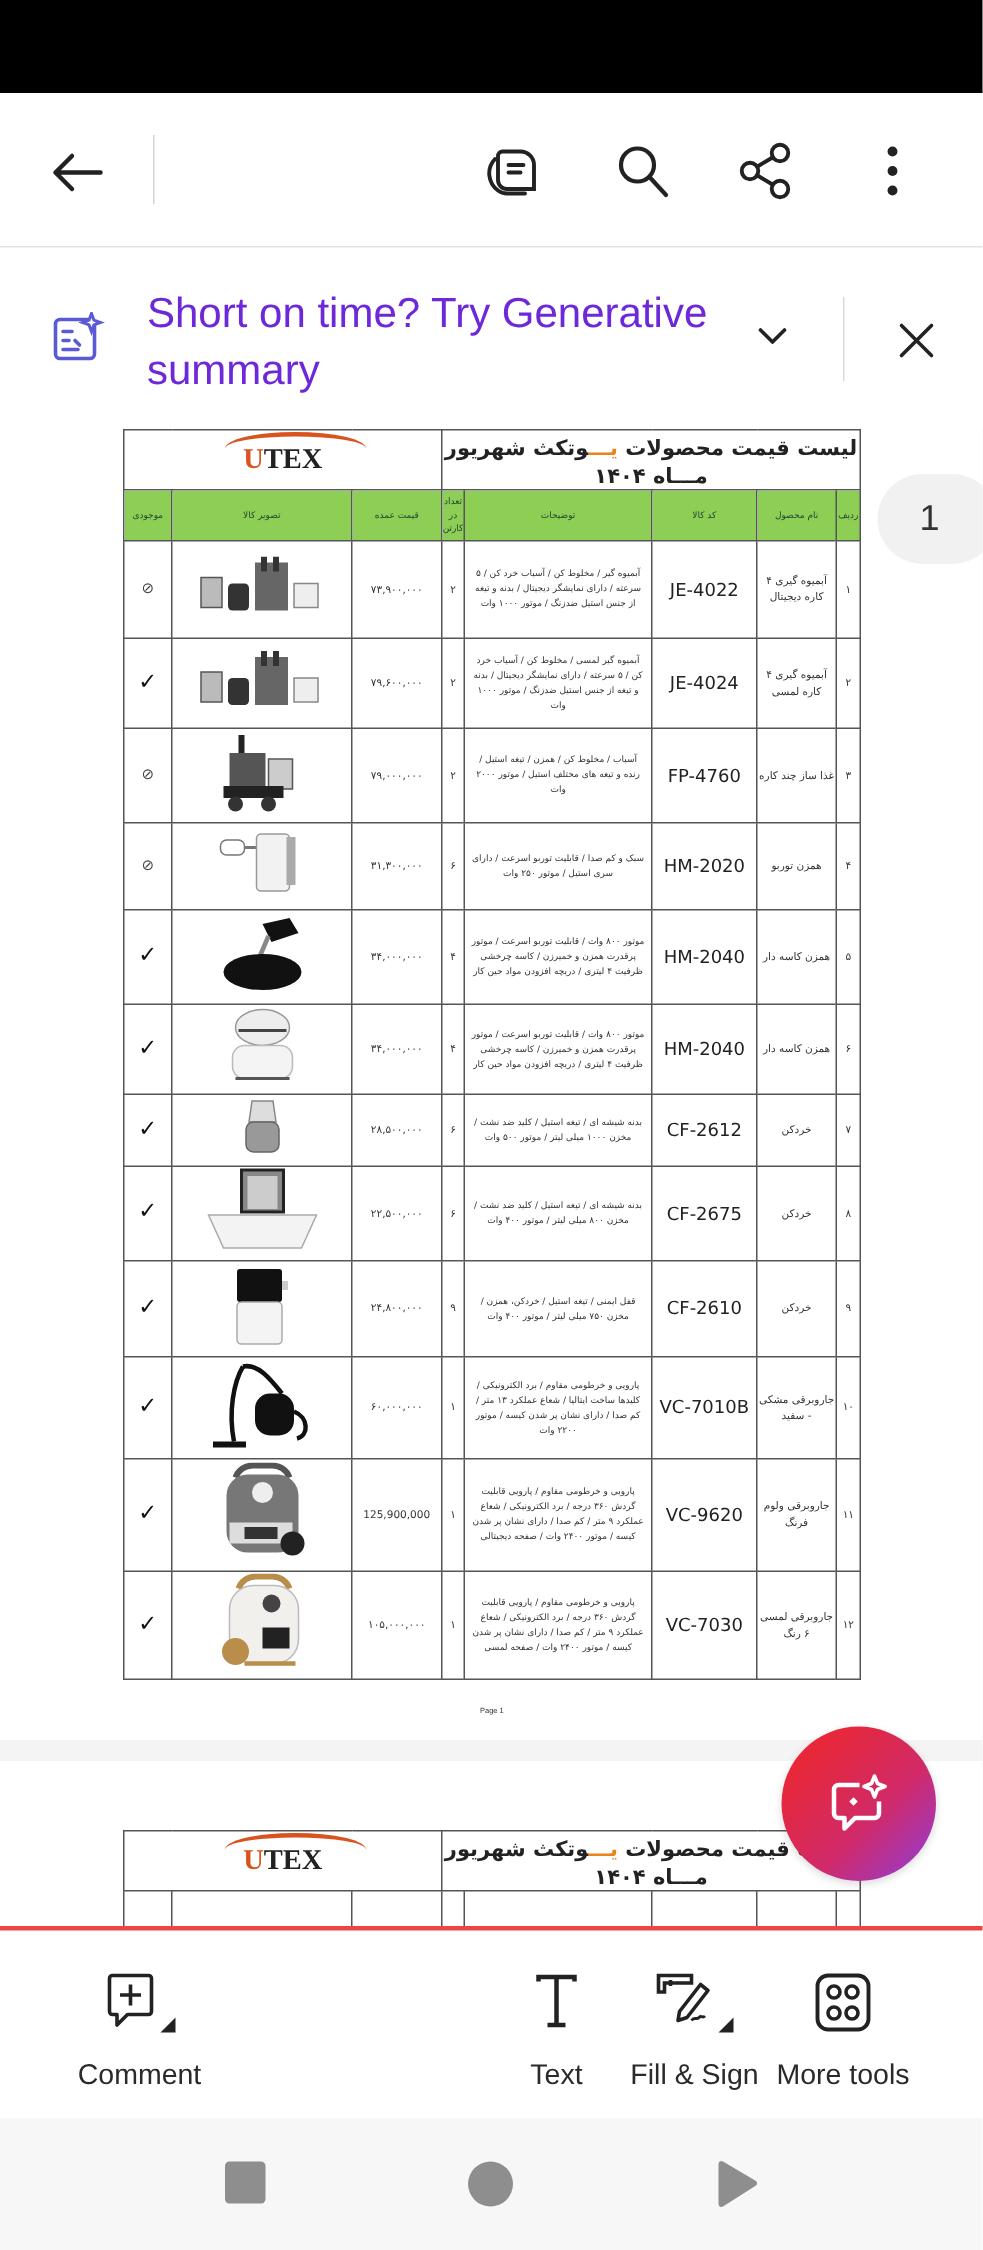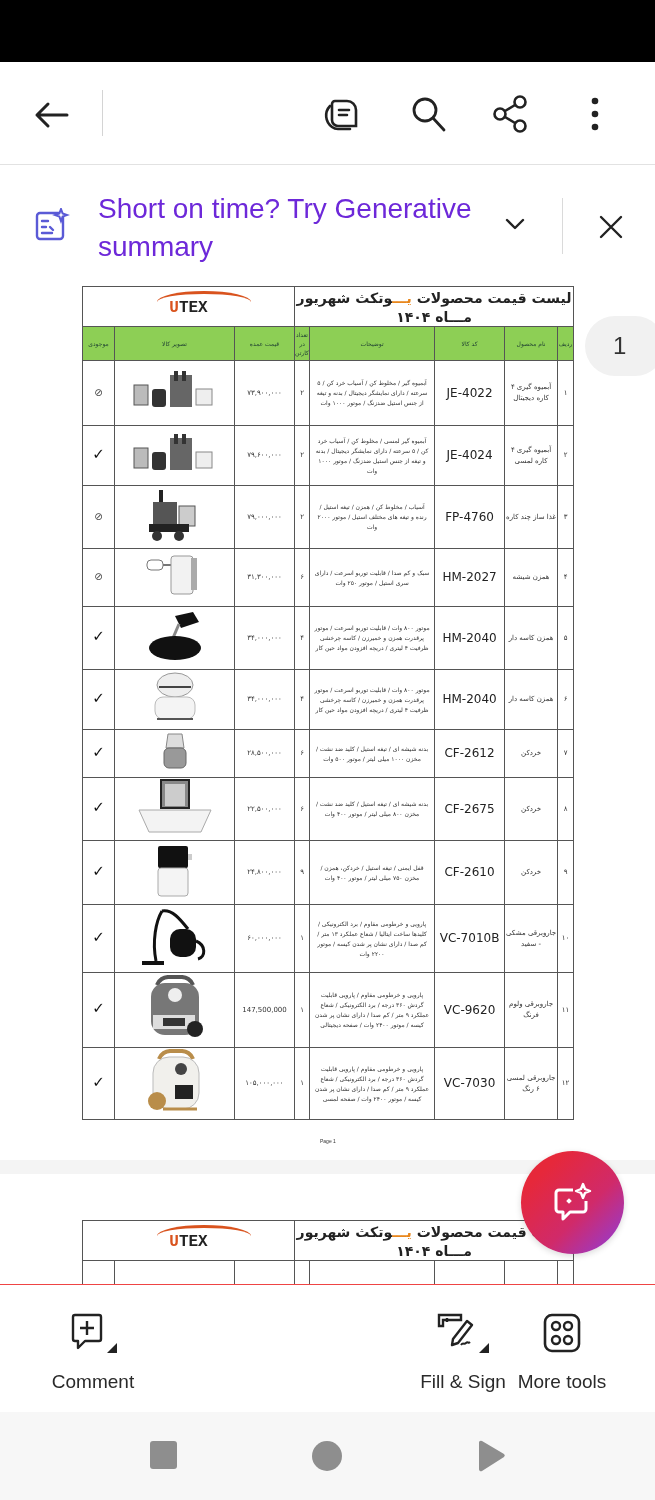--- a/index.html
+++ b/index.html
@@ -18,34 +18,34 @@
   .viewer { position: absolute; top: 286px; left: 0; width: 655px; height: 998px; background: #f4f4f4; overflow: hidden; }
   .page { position: absolute; left: 0; width: 655px; background: #fff; }
   .page1 { top: 0; height: 874px; }
   .page2 { top: 888px; height: 140px; }
   .pagenum { position: absolute; top: 30px; left: 585px; width: 80px; height: 60px; border-radius: 30px; background: #f1f1f1; font-family: "Liberation Sans", sans-serif; font-size: 24px; color: #333; padding-left: 28px; line-height: 60px; }
   table.price { position: absolute; left: 82px; border-collapse: collapse; table-layout: fixed; direction: rtl; width: 491px; }
   table.price td, table.price th { border: 1px solid #555; font-family: "DejaVu Sans", sans-serif; text-align: center; vertical-align: middle; overflow: hidden; }
   .title-row td { height: 40px; background: #fff; }
   .title-text { font-size: 14px; font-weight: bold; color: #222; }
   .title-text .hl { color: #e8861b; }
-  .logo { font-family: Liberation Mono, monospace; font-weight: bold; font-size: 16px; color: #222; position: relative; display: inline-block; }
+  .logo { font-family: Liberation Serif, serif; font-weight: bold; font-size: 19px; color: #222; position: relative; display: inline-block; }
   .logo .u { color: #d9531e; }
   .logo .arc { position: absolute; left: -12px; top: -8px; width: 94px; height: 22px; border-top: 3px solid #d9531e; border-radius: 50% 50% 0 0; }
   .hdr-row th { height: 34px; background: #8dcf55; font-size: 6px; font-weight: normal; color: #243; line-height: 9px; }
   .data-row td { font-size: 7px; color: #333; line-height: 11px; }
   td.code { font-family: "Liberation Serif", serif; font-weight: normal; font-size: 12px; color: #222; margin-top: 20px; }
   td.desc { font-size: 6px; line-height: 10px; padding: 0 4px; }
   td.img { position: relative; }
   .prod { display: inline-block; }
   .status-check { font-size: 15px; color: #111; }
   .status-no { font-size: 10px; color: #444; }
   .footer-page { position: absolute; top: 852px; left: 320px; font-family: "Liberation Sans", sans-serif; font-size: 5px; color: #333; }
   .fab { position: absolute; left: 521px; top: 1151px; width: 103px; height: 103px; border-radius: 50%; background: linear-gradient(135deg, #e6283a 20%, #d02a6a 60%, #8c3ee0 100%); display: flex; align-items: center; justify-content: center; cursor: pointer; box-shadow: 0 2px 6px rgba(0,0,0,0.15); }
-  .toolbar { position: absolute; top: 1284px; left: 0; width: 655px; height: 128px; background: #fff; border-top: 1px solid #ef4444; text-decoration: underline; }
+  .toolbar { position: absolute; top: 1284px; left: 0; width: 655px; height: 128px; background: #fff; border-top: 3px solid #ef4444; text-decoration: underline; }
   .tool { position: absolute; top: 24px; width: 100px; text-align: center; cursor: pointer; }
   .tool .ticon { height: 48px; display: flex; justify-content: center; align-items: center; position: relative; }
   .tool .tlabel { margin-top: 14px; font-family: "Liberation Sans", sans-serif; font-size: 19px; color: #2a2a2a; }
   .navbar { position: absolute; top: 1412px; left: 0; width: 655px; height: 88px; background: #f7f7f7; }
   .nav-btn { position: absolute; top: 28px; cursor: pointer; }
 </style>
 </head>
 <body>
 
 <div class="statusbar"></div>
@@ -189,22 +189,22 @@
                   <rect x="8" y="14" width="24" height="24" fill="#555"></rect>
                   <rect x="34" y="18" width="16" height="20" fill="#ccc" stroke="#555"></rect>
                   <rect x="4" y="36" width="40" height="8" fill="#222"></rect>
                   <circle cx="12" cy="48" r="5" fill="#333"></circle>
                   <circle cx="34" cy="48" r="5" fill="#333"></circle>
                 </svg></span></td>
             <td><span class="status-no">⦸</span></td>
           </tr>
           <tr class="data-row" style="height: 58px;">
             <td>۴</td>
-            <td>همزن شیشه</td>
-            <td class="code" style="direction:ltr">HM-2027</td>
+            <td>همزن توربو</td>
+            <td class="code" style="direction:ltr">HM-2020</td>
             <td class="desc">سبک و کم صدا / قابلیت توربو اسرعت / دارای سری استیل / موتور ۲۵۰ وات</td>
             <td>۶</td>
             <td>۳۱,۳۰۰,۰۰۰</td>
             <td class="img"><span class="prod"><svg width="60" height="44" viewBox="0 0 60 44">
                   <rect x="2" y="6" width="16" height="10" rx="4" fill="none" stroke="#777"></rect>
                   <path d="M18 11h8" stroke="#777" stroke-width="2"></path>
                   <rect x="26" y="2" width="22" height="38" rx="3" fill="#f2f2f2" stroke="#999"></rect>
                   <rect x="46" y="4" width="6" height="32" fill="#aaa"></rect>
                 </svg></span></td>
             <td><span class="status-no">⦸</span></td>
@@ -294,21 +294,21 @@
                   <path d="M56 34c10 4 10 16 2 18" fill="none" stroke="#111" stroke-width="3"></path>
                 </svg></span></td>
             <td><span class="status-check">✓</span></td>
           </tr>
           <tr class="data-row" style="height: 75px;">
             <td>۱۱</td>
             <td>جاروبرقی ولوم فرنگ</td>
             <td class="code" style="direction:ltr">VC-9620</td>
             <td class="desc">پارویی و خرطومی مقاوم / پارویی قابلیت گردش ۳۶۰ درجه / برد الکترونیکی / شعاع عملکرد ۹ متر / کم صدا / دارای نشان پر شدن کیسه / موتور ۲۴۰۰ وات / صفحه دیجیتالی</td>
             <td>۱</td>
-            <td>147,500,000</td>
+            <td>125,900,000</td>
             <td class="img"><span class="prod"><svg width="60" height="66" viewBox="0 0 60 66">
                   <path d="M12 10a12 12 0 0 1 12-8h12a12 12 0 0 1 12 8" fill="none" stroke="#555" stroke-width="4"></path>
                   <rect x="6" y="8" width="48" height="52" rx="14" fill="#777"></rect>
                   <circle cx="30" cy="20" r="7" fill="#eee"></circle>
                   <rect x="8" y="40" width="42" height="14" fill="#ddd"></rect>
                   <rect x="18" y="43" width="22" height="8" fill="#333"></rect>
                   <circle cx="50" cy="54" r="8" fill="#222"></circle>
                 </svg></span></td>
             <td><span class="status-check">✓</span></td>
           </tr>
@@ -384,20 +384,28 @@
   <div class="tool" style="left:43px">
     <div class="ticon">
       <svg width="56" height="48" viewBox="0 0 56 48">
           <path d="M10 6h24a2 2 0 0 1 2 2v22a2 2 0 0 1-2 2H20l-7 7v-7h-3a2 2 0 0 1-2-2V8a2 2 0 0 1 2-2z" fill="none" stroke="#222" stroke-width="2.4" stroke-linejoin="round"></path>
           <path d="M22 12v14M15 19h14" stroke="#222" stroke-width="2.4"></path>
           <path d="M52 34v10H42z" fill="#222"></path>
         </svg>
     </div>
     <div class="tlabel">Comment</div>
   </div>
+  <div class="tool" style="left:321px">
+    <div class="ticon">
+      <svg width="40" height="48" viewBox="0 0 40 48">
+          <path d="M8 10v-3h24v3M20 7v32M14 39h12" fill="none" stroke="#222" stroke-width="3"></path>
+        </svg>
+    </div>
+    <div class="tlabel">Text</div>
+  </div>
   <div class="tool" style="left:413px">
     <div class="ticon">
       <svg width="60" height="48" viewBox="0 0 60 48">
           <path d="M6 6h22v5H10v6H6z" fill="none" stroke="#222" stroke-width="2.4"></path>
           <path d="M14 9v4" stroke="#222" stroke-width="2.4"></path>
           <path d="M34 12l5 4-14 18-6 2 1-6z" fill="none" stroke="#222" stroke-width="2.4" stroke-linejoin="round"></path>
           <path d="M28 36c2-3 3 0 5-2s2 1 4-1" fill="none" stroke="#222" stroke-width="2"></path>
           <path d="M56 34v10H46z" fill="#222"></path>
         </svg>
     </div>

